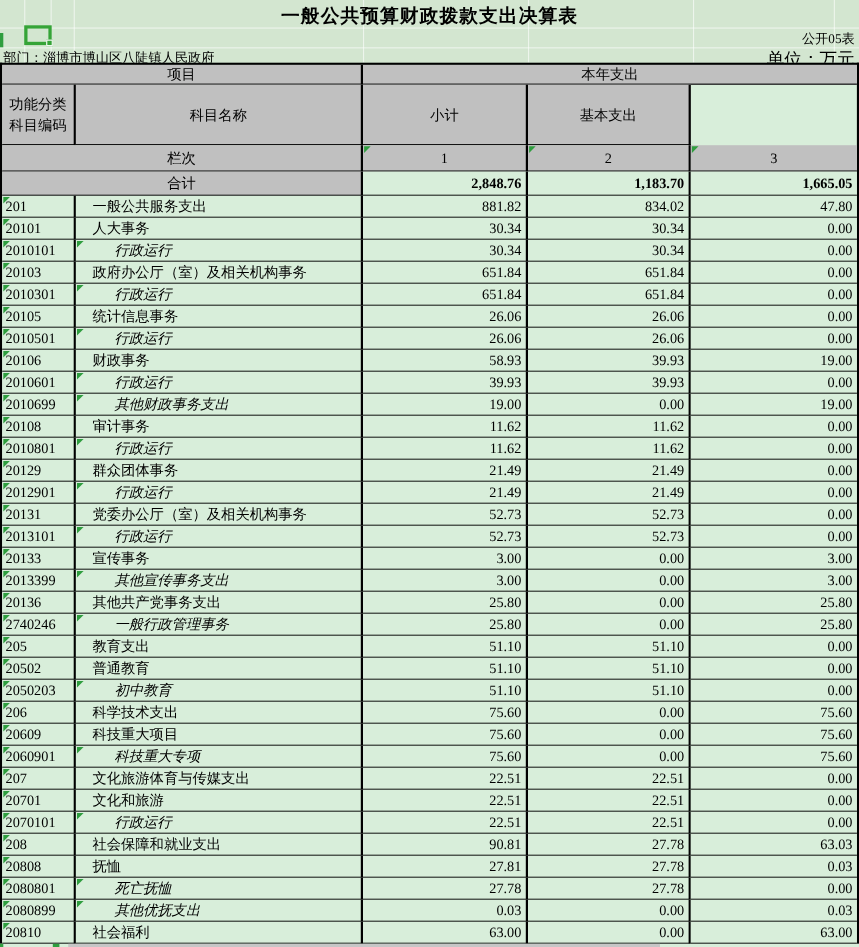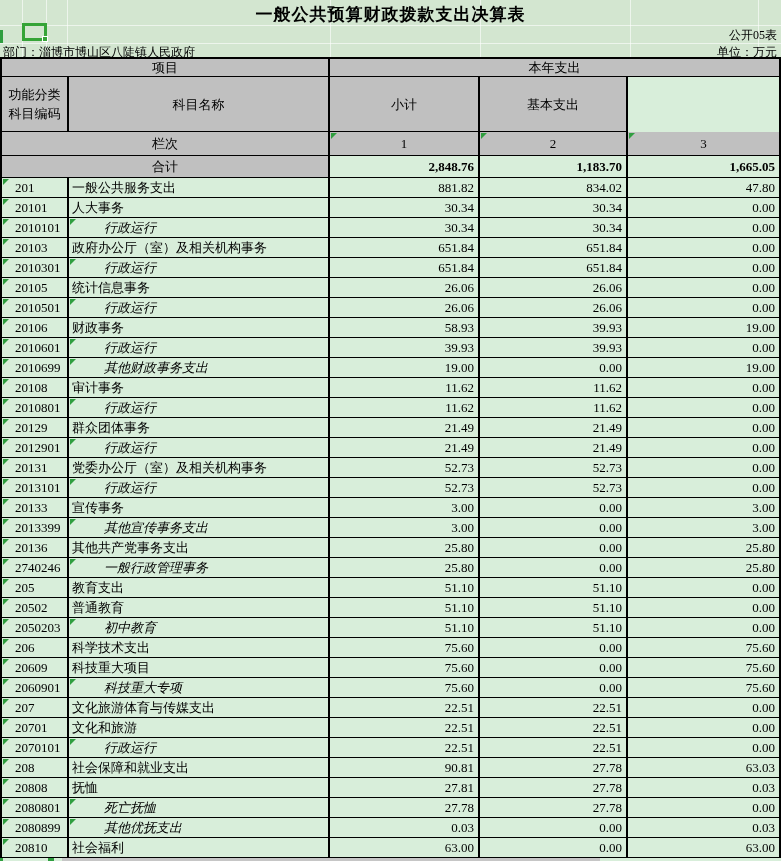--- a/index.html
+++ b/index.html
@@ -13,21 +13,21 @@
   
   .gl-v { position:absolute; top:0; width:1px; height:57px; background:rgba(255,255,255,0.6); }
   .gl-h { position:absolute; left:0; width:781px; height:1px; background:rgba(255,255,255,0.6); }
 
   .title {
     position:absolute; top:3px; left:0; width:781px; text-align:center;
     font-size:17px; font-weight:bold; letter-spacing:1px;
   }
   .sheet-no { position:absolute; top:27px; right:4px; font-size:12px; }
   .dept     { position:absolute; top:44px; left:3px;  font-size:12px; }
-  .unit     { position:absolute; top:44px; right:4px; font-size:12px; }
+  .unit     { position:absolute; top:44px; right:4px; font-size:16px; }
 
   .sel-box {
     position:absolute; left:22px; top:23px; width:25px; height:18px;
     border:3px solid #35a437; background:transparent;
   }
   .sel-handle {
     position:absolute; right:-4px; bottom:-4px; width:6px; height:6px;
     background:#35a437; border:1px solid #fff;
   }
   .left-mark { position:absolute; left:0; top:30px; width:3px; height:13px; background:#2f9e3f; }
@@ -46,22 +46,22 @@
   .cell.last { border-right:none; }
   .gray  { background:#c0c0c0; }
   .green { background:#d8eeda; }
   .center{ display:flex; align-items:center; justify-content:center; text-align:center; }
   .span2 { grid-column:span 2; }
   .span3 { grid-column:span 3; }
   .h18 { height:18px; }
   .h55 { height:55px; }
   .h24 { height:24px; }
   .h22 { height:22px; }
-  .code  { padding-left:13px; }
-  .name  { padding-left:3px; }
+  .code  { padding-left:3px; }
+  .name  { padding-left:15px; }
   .name.indent { padding-left:35px;font-style:italic; }
   .num   { text-align:right; padding-right:4px; }
   .bold  { font-weight:bold; }
   .tri {
     position:absolute; top:1px; left:1px; width:0; height:0;
     border-top:6px solid #2f9e3f; border-right:6px solid transparent;
   }
   #rows .cell { height:20px; }
 
   

